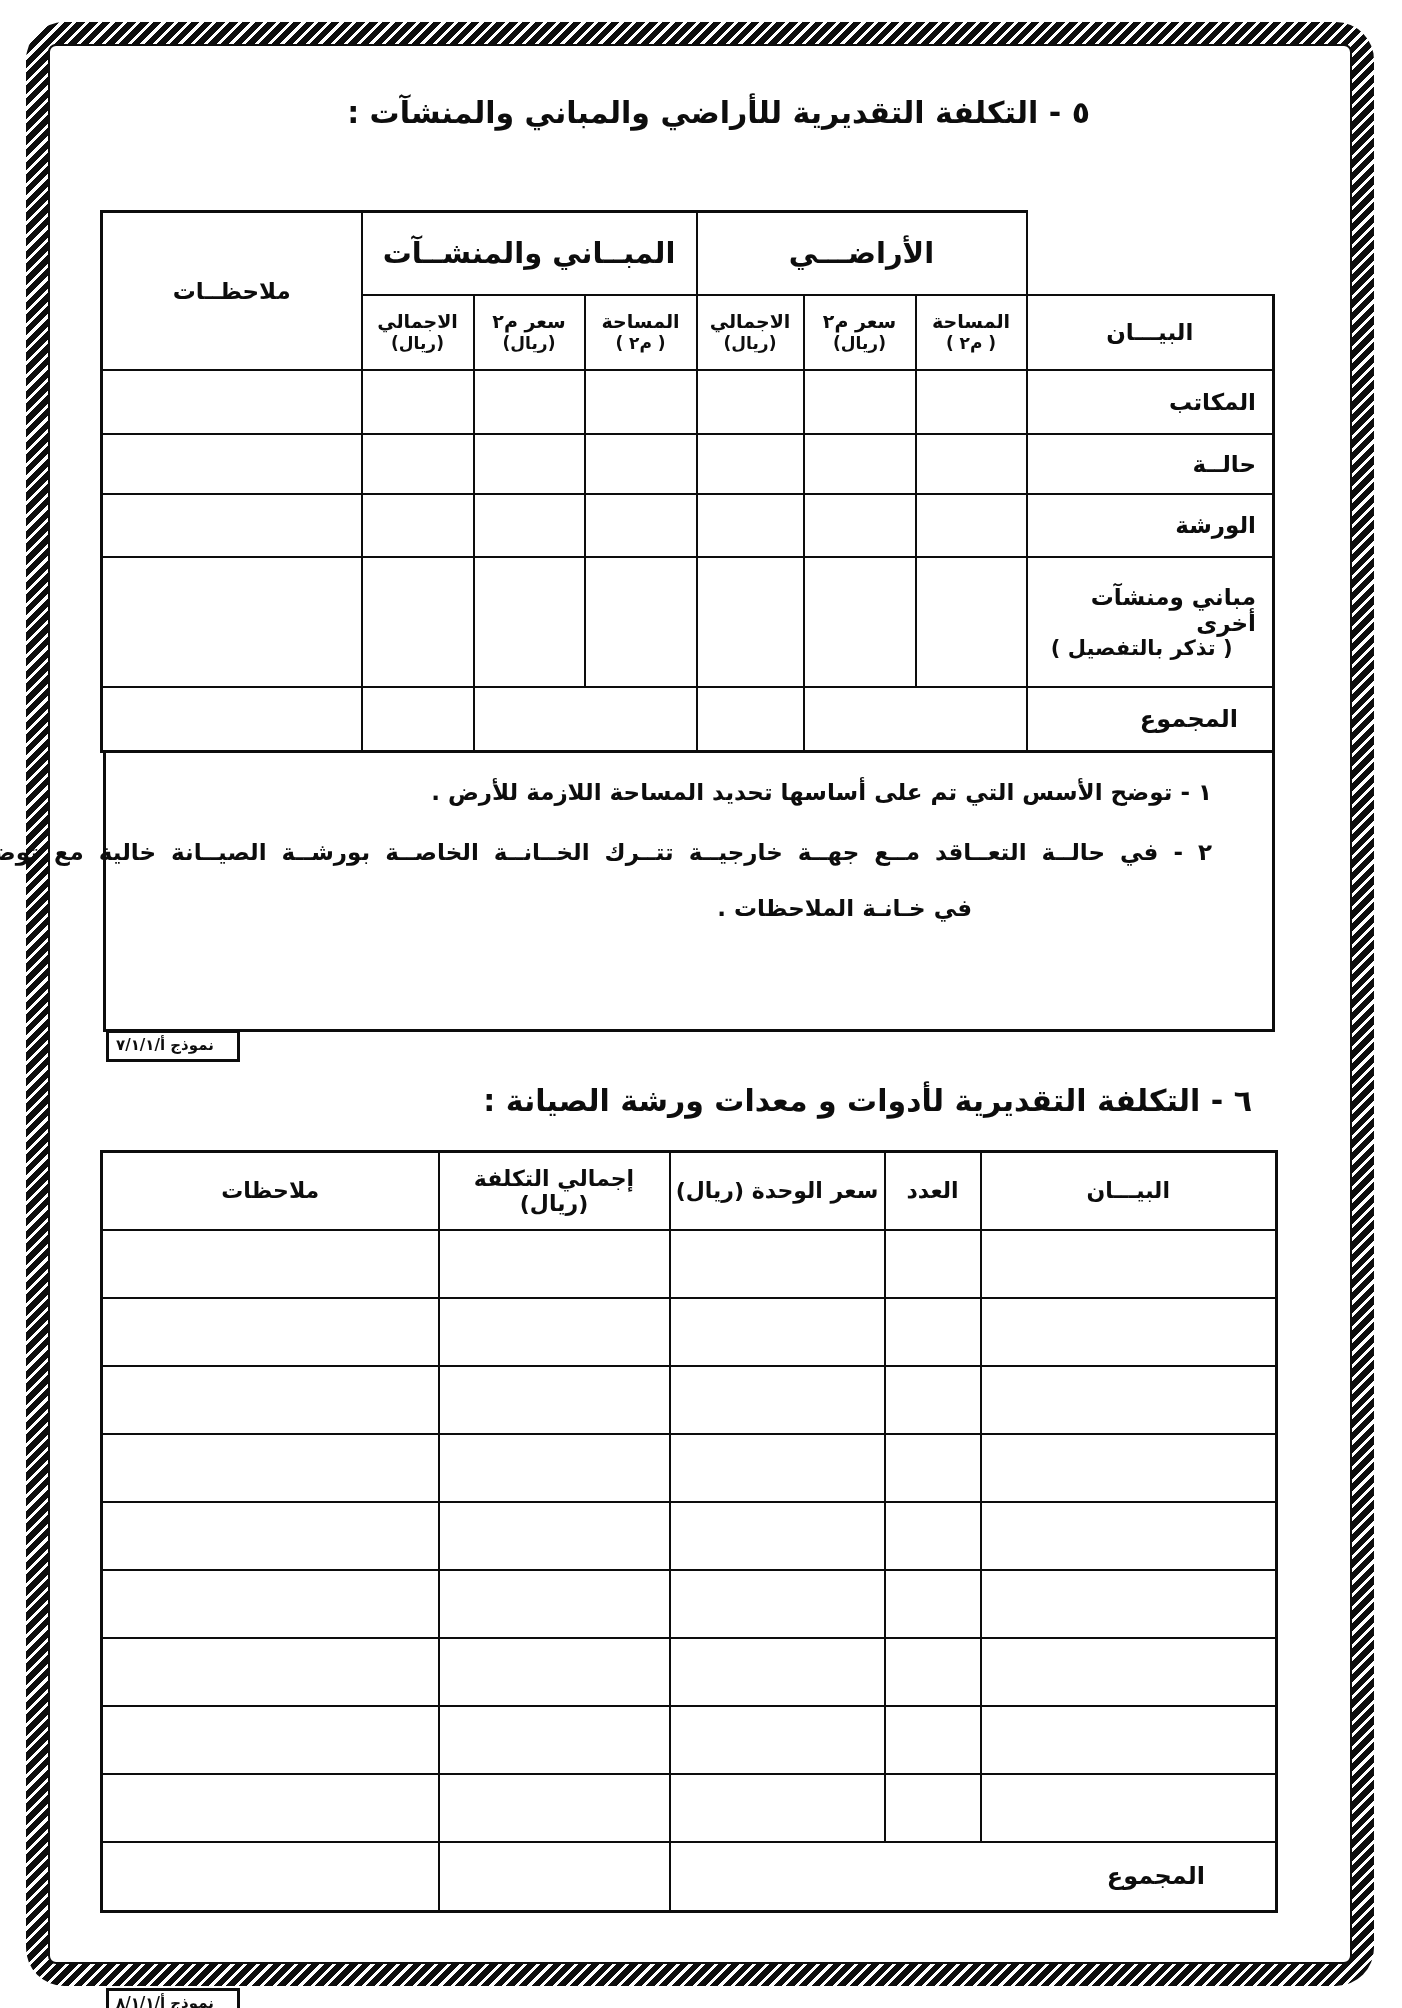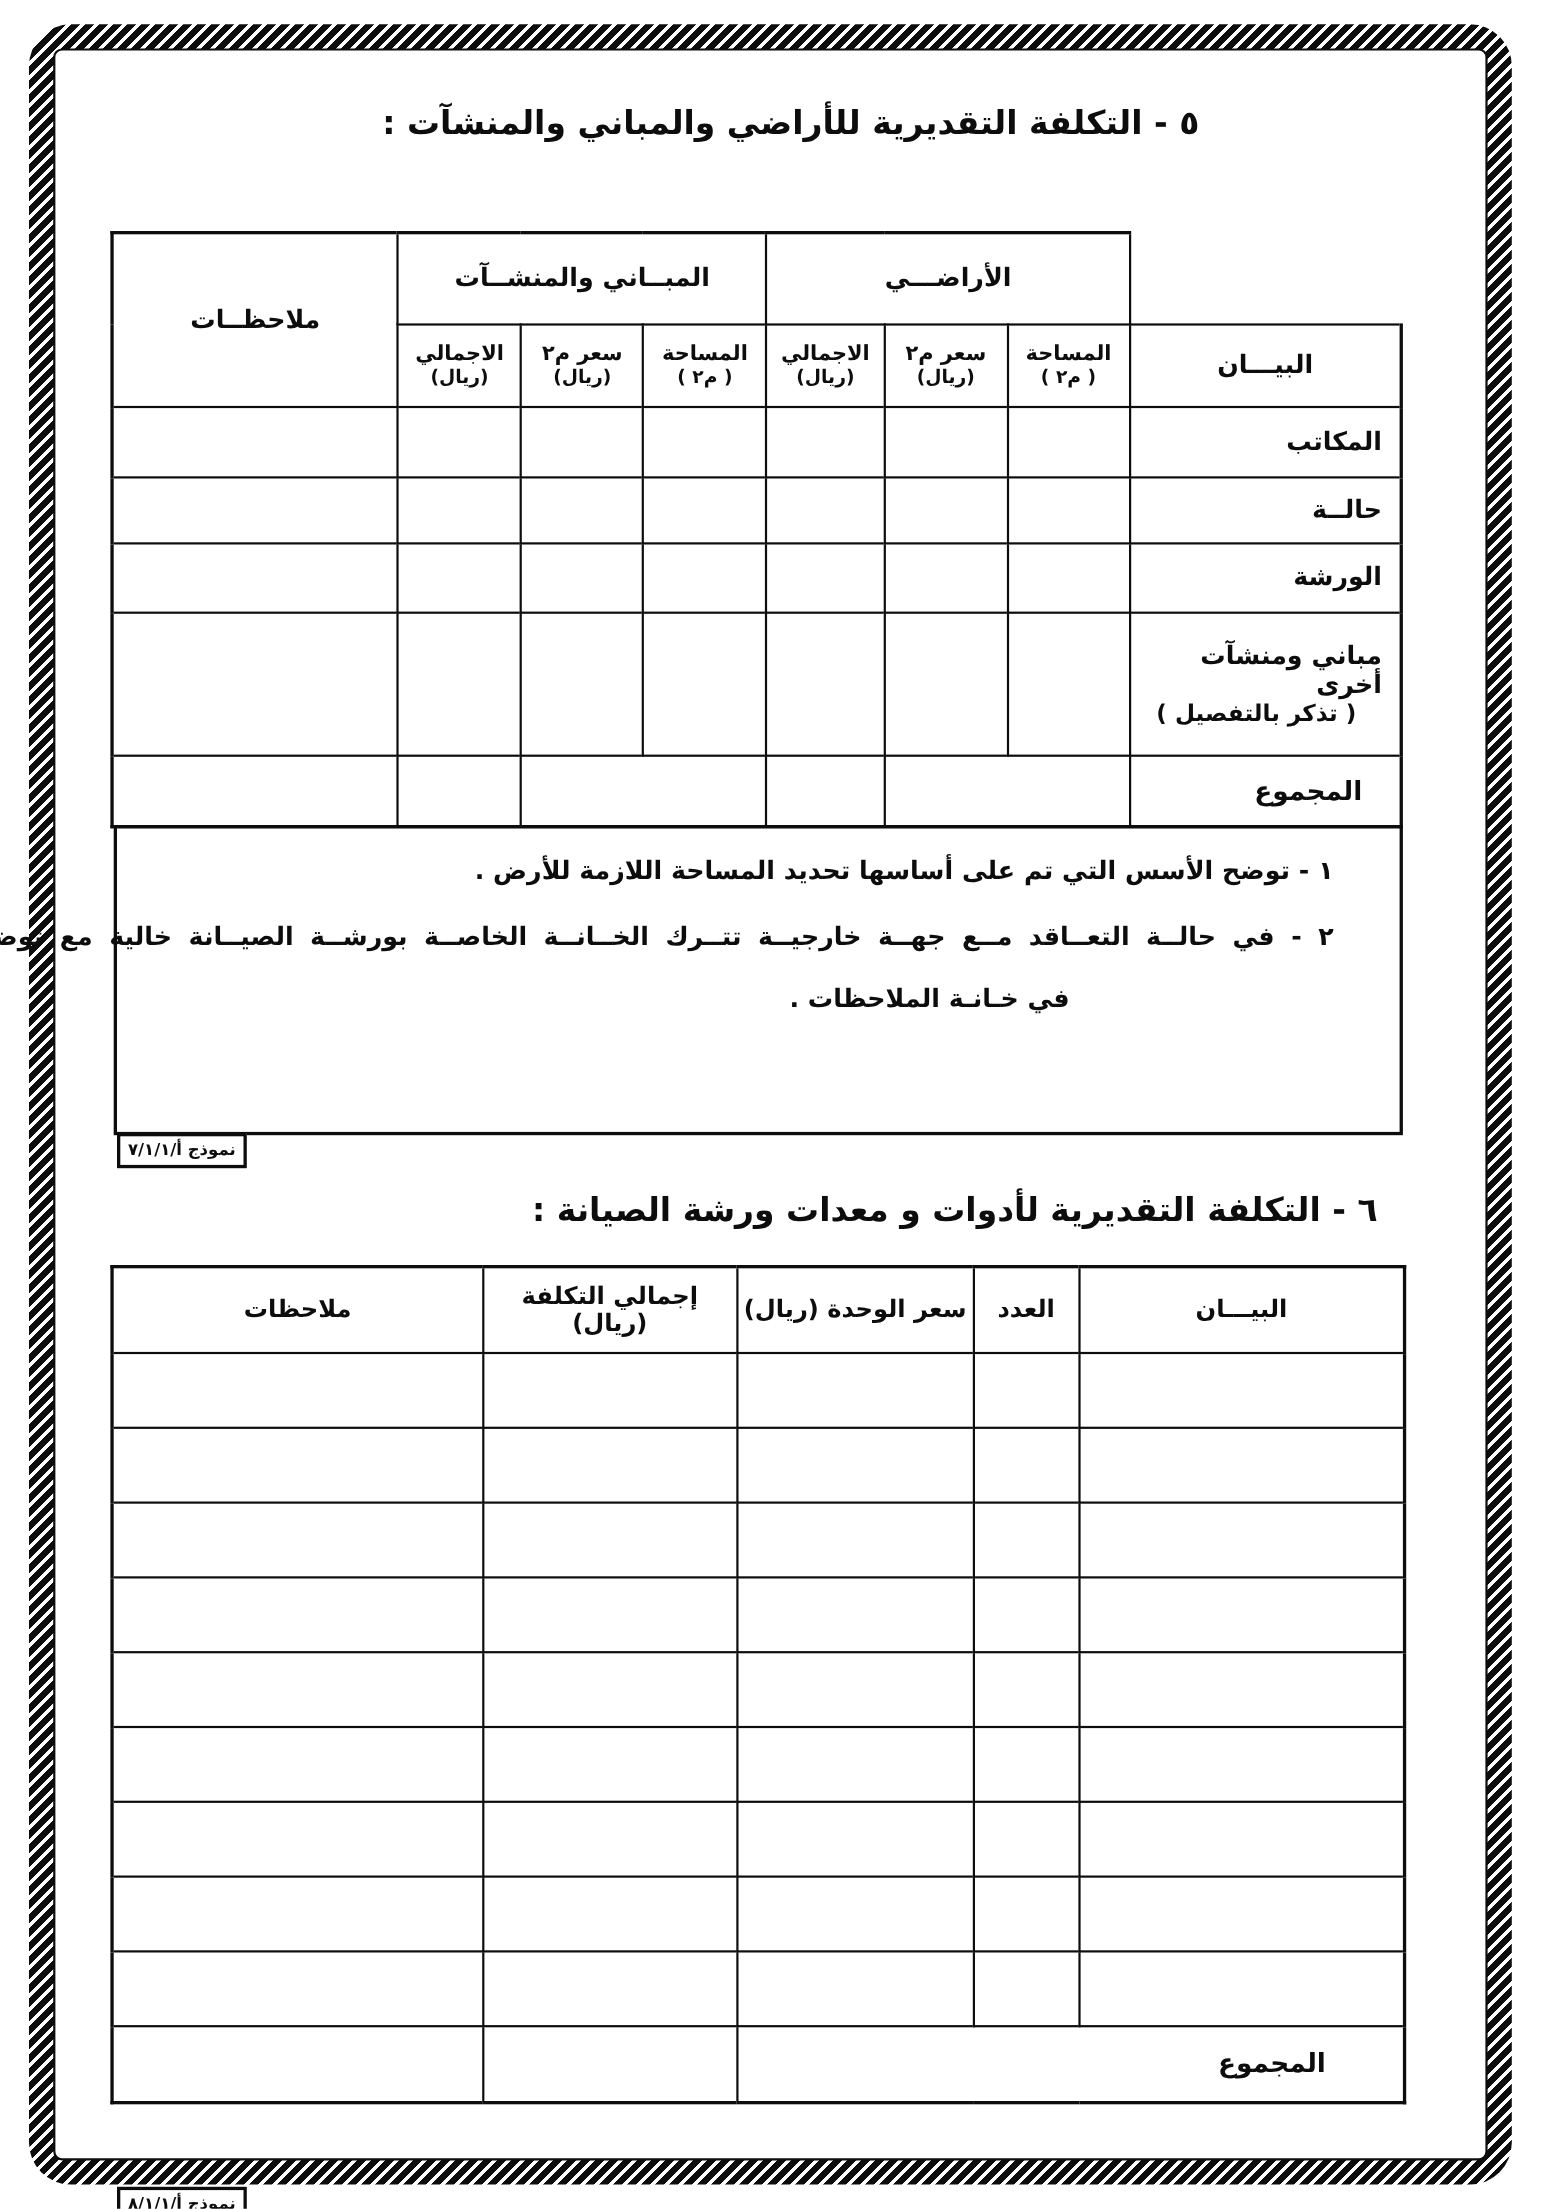--- a/index.html
+++ b/index.html
@@ -28,42 +28,42 @@
   #title6{top:1083px;right:150px;}
   
   table{border-collapse:collapse;table-layout:fixed;}
   td{border:2px solid #0d0d0d;padding:0;vertical-align:middle;font-weight:bold;
      text-align:center;overflow:hidden;}
   td.bt{border-top-width:3px;} td.bb{border-bottom-width:3px;}
   td.br{border-right-width:3px;} td.bl{border-left-width:3px;}
   td.open{border-top:none;border-right:none;background:transparent;}
   #table5{position:absolute;top:210px;right:127px;width:1172px;}
   #table6{position:absolute;top:1150px;right:124px;width:1175px;}
-  .grouphead{font-size:23px;}
+  .grouphead{font-size:29px;}
   .subhead{font-size:19px;line-height:1.2;}
   .subhead .l2{font-size:17px;}
   .colhead{font-size:23px;}
   .rowlabel{font-size:23px;text-align:right;padding-right:16px;}
   .rowlabel .l2{font-size:21px;text-align:center;}
   .totallabel5{font-size:24px;text-align:right;padding-right:34px;}
   .totallabel6{font-size:24px;text-align:right;padding-right:70px;}
   .t6head{font-size:22px;}
   
   #notesbox{
     position:absolute;top:750px;right:127px;width:1172px;height:282px;
     border:3px solid #0d0d0d;box-sizing:border-box;
   }
   .note{font-weight:bold;font-size:23px;white-space:nowrap;}
   #note1{margin:26px 60px 0 0;}
   #note2a{margin:34px 60px 0 0;word-spacing:7px;}
   #note2b{margin:30px 300px 0 0;}
   
   .formref{
     position:absolute;border:3px solid #0d0d0d;background:#fff;
-    font-size:15px;font-weight:bold;padding:3px 7px 5px 7px;white-space:nowrap;
+    font-size:15px;font-weight:bold;padding:3px 23px 5px 7px;white-space:nowrap;
   }
   .formref span{unicode-bidi:bidi-override;direction:rtl;}
   #formref5{top:1030px;left:106px;}
   #formref6{top:1988px;left:106px;}
 </style>
 </head>
 <body>
 
 <div class="frame">
   <div class="frame-inner"></div>

